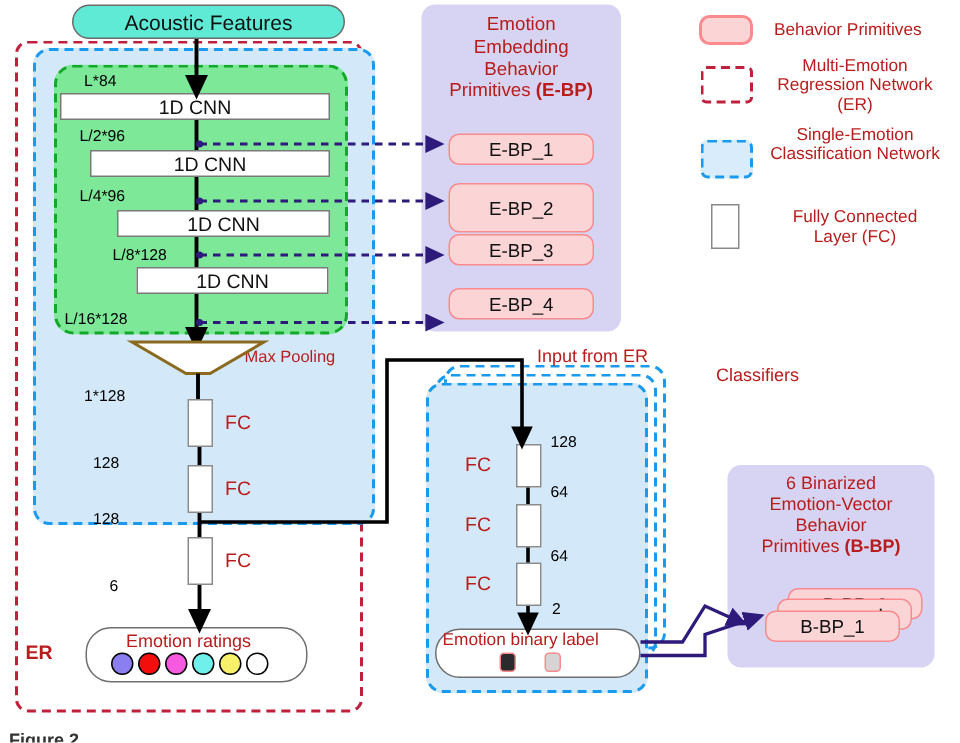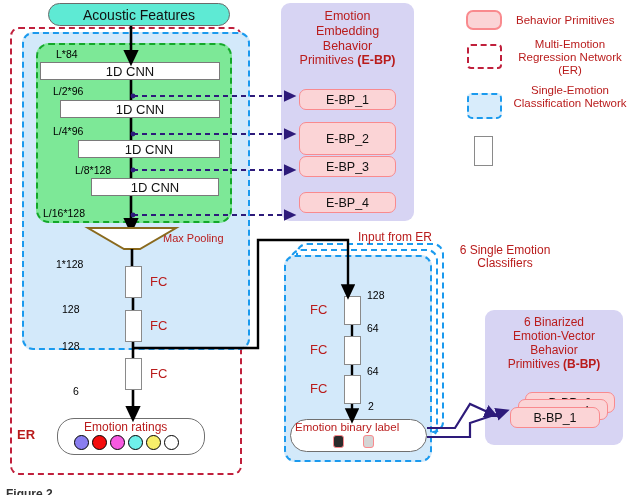--- a/index.html
+++ b/index.html
@@ -154,21 +154,20 @@
     <span class="dot" style="width:15px;height:15px;background:#ffffff;"></span>
   </div>
 
   <div class="abs ec-box-outline" style="left:296px; top:243px; width:148px; height:190px;"></div>
   <div class="abs ec-box-outline" style="left:290px; top:249px; width:148px; height:190px;"></div>
   <div class="abs ec-box" style="left:284px; top:255px; width:148px; height:207px;"></div>
 
   <div class="abs lbl" style="left:358px; top:231px; font-size:12px;">Input from ER</div>
 
   <div class="abs lbl lbl-c" style="left:440px; top:244px; width:130px; font-size:12px; text-align:center;">
-    <div>6 Single Emotion</div>
     <div>Classifiers</div>
   </div>
 
   <div class="abs dim" style="left:367px; top:289px;">128</div>
   <div class="abs dim" style="left:367px; top:322px;">64</div>
   <div class="abs dim" style="left:367px; top:365px;">64</div>
   <div class="abs dim" style="left:368px; top:400px;">2</div>
 
   <div class="abs fc-node" style="left:344px; top:296px; width:17px; height:29px;"></div>
   <div class="abs lbl" style="left:310px; top:303px; font-size:13px;">FC</div>
@@ -232,20 +231,24 @@
     <div>(ER)</div>
   </div>
 
   <div class="abs lg-ec" style="left:467px; top:93px; width:35px; height:26px;"></div>
   <div class="abs lbl lbl-c" style="left:503px; top:84px; width:134px; font-size:11.5px; line-height:1.14; text-align:center;">
     <div>Single-Emotion</div>
     <div>Classification Network</div>
   </div>
 
   <div class="abs lg-fc" style="left:474px; top:136px; width:19px; height:30px;"></div>
+  <div class="abs lbl lbl-c" style="left:505px; top:139px; width:130px; font-size:11.5px; line-height:1.14; text-align:center;">
+    <div>Fully Connected</div>
+    <div>Layer (FC)</div>
+  </div>
 
   <svg id="wires" viewBox="0 0 640 495" xmlns="http://www.w3.org/2000/svg">
     <defs>
       <marker id="ah-black" markerWidth="7" markerHeight="7" refX="3.2" refY="3" orient="auto">
         <path d="M0,0 L6.4,3 L0,6 z" fill="#000"></path>
       </marker>
       <marker id="ah-purple" markerWidth="7" markerHeight="7" refX="3.2" refY="3" orient="auto">
         <path d="M0,0 L6.4,3 L0,6 z" fill="#2d1a7a"></path>
       </marker>
     </defs>

